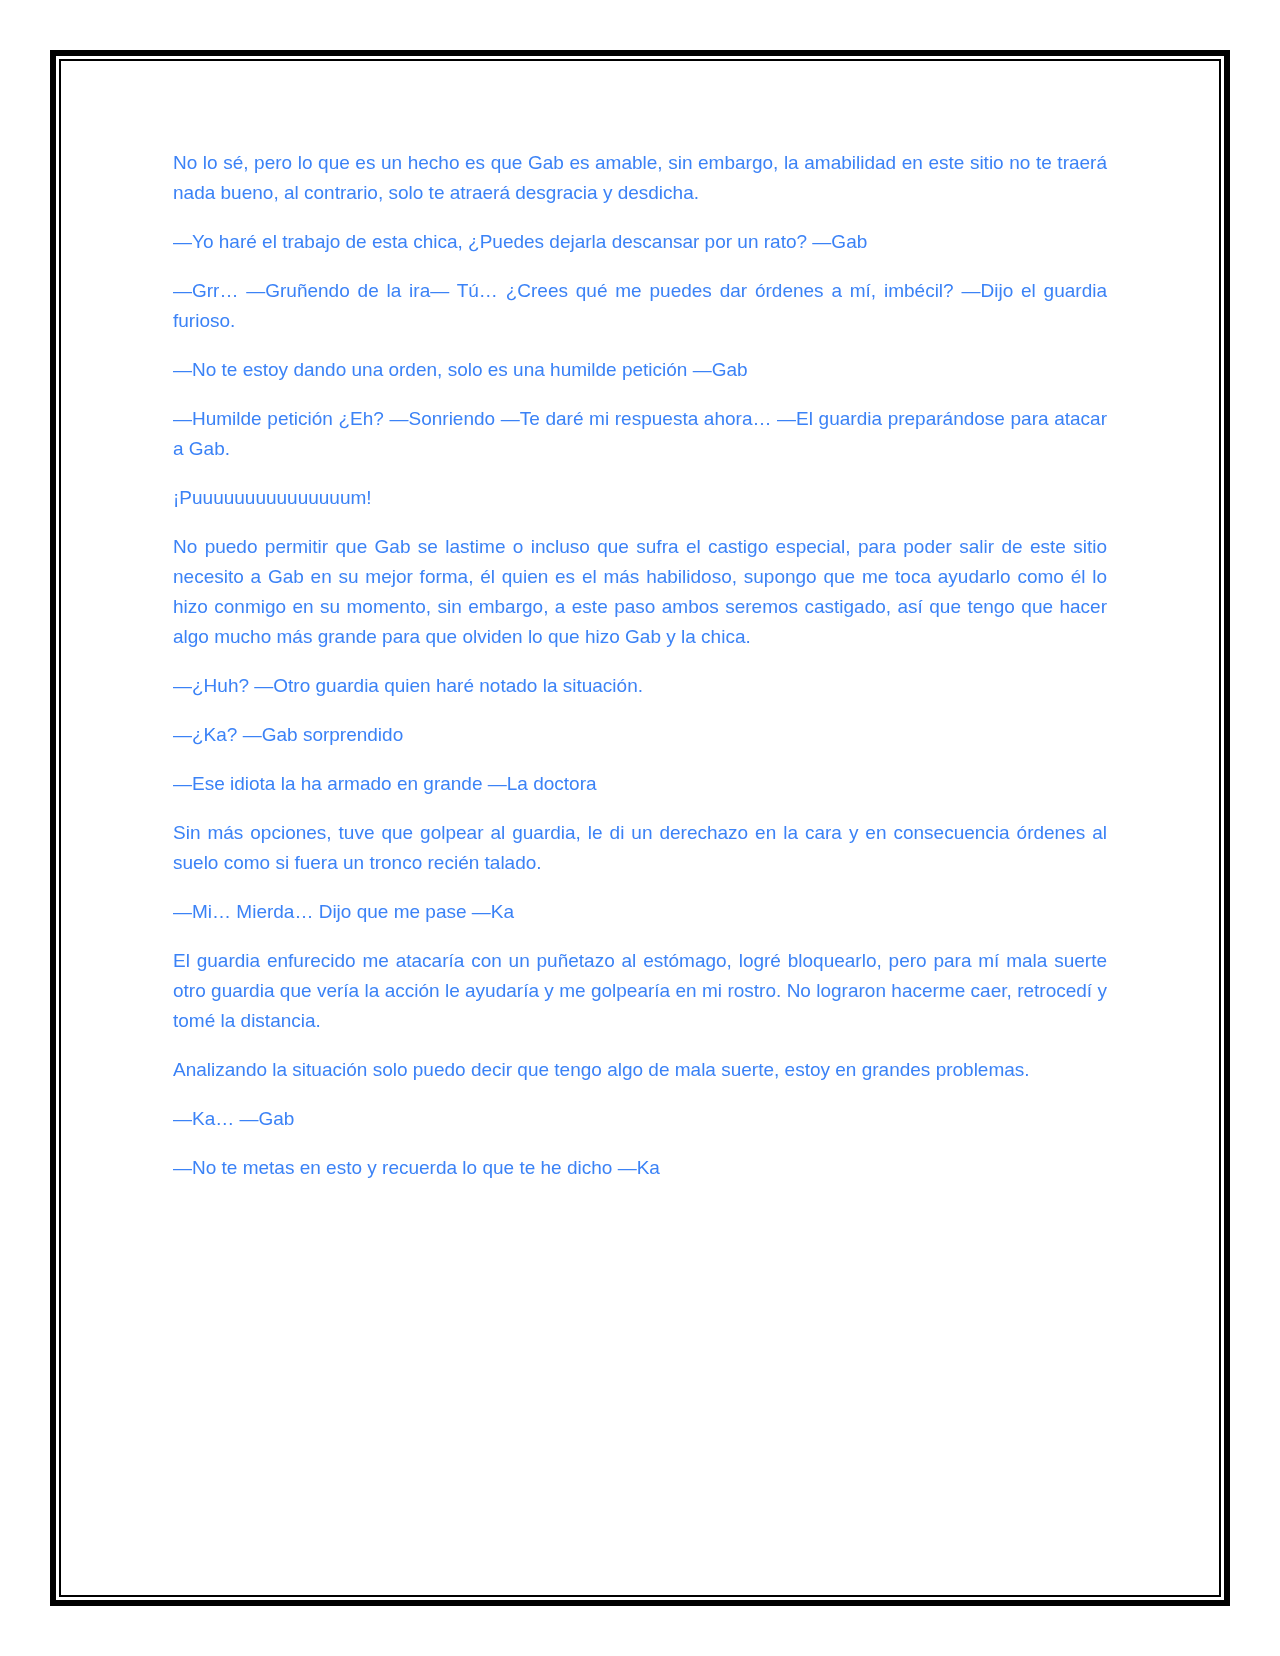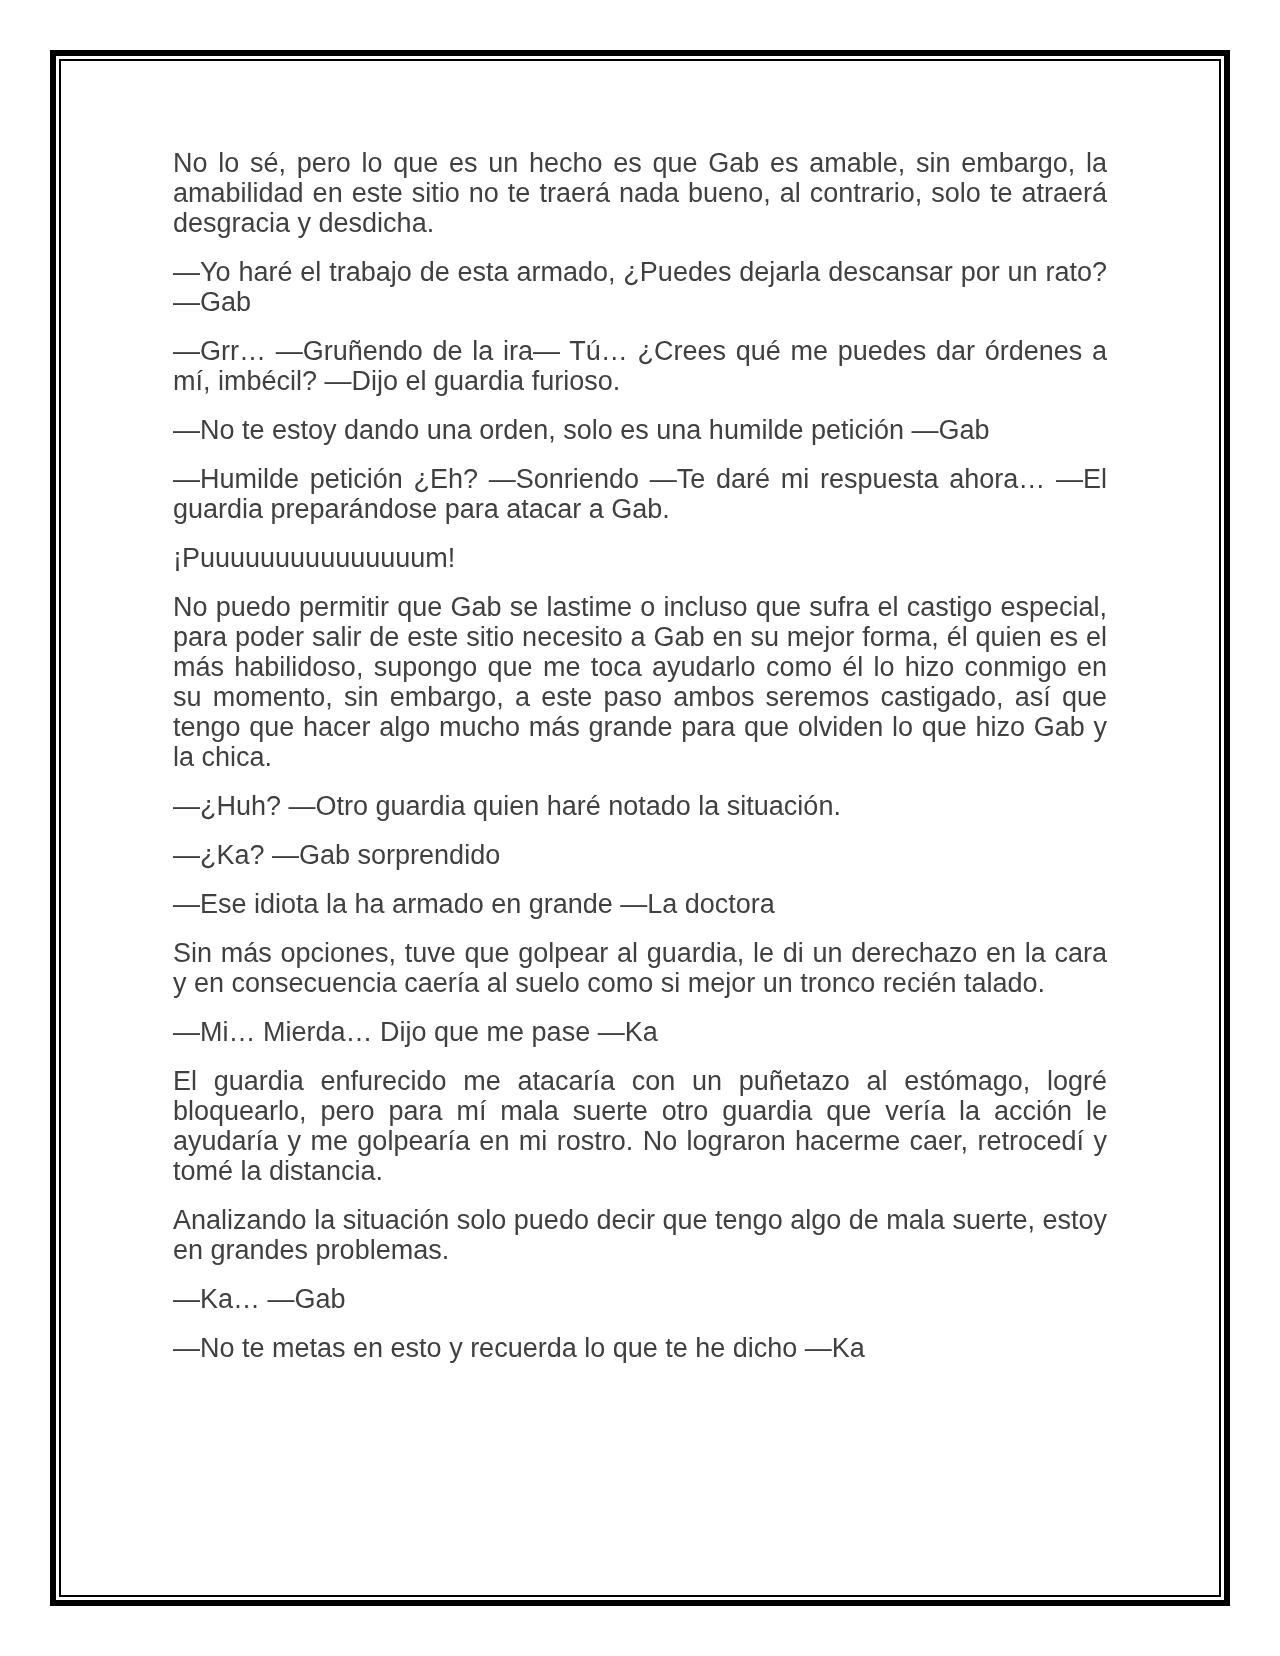--- a/index.html
+++ b/index.html
@@ -30,45 +30,45 @@
   }
   .content {
     position: absolute;
     left: 173px;
     top: 148px;
     width: 934px;
   }
   .content p {
     margin: 0 0 19px 0;
     font-family: "Liberation Sans", "DejaVu Sans", sans-serif;
-    font-size: 27px;
+    font-size: 19px;
     line-height: 30px;
-    color: #404040;
+    color: #3b82f6;
     text-align: justify;
     text-justify: inter-word;
     word-spacing: normal;
   }
 </style>
 </head>
 <body>
 
 <div class="page-frame">
   <div class="page-frame-inner"></div>
 </div>
 
 <div class="content">
   <p>No lo sé, pero lo que es un hecho es que Gab es amable, sin embargo, la amabilidad en este sitio no te traerá nada bueno, al contrario, solo te atraerá desgracia y desdicha.</p>
-  <p>—Yo haré el trabajo de esta armado, ¿Puedes dejarla descansar por un rato? —Gab</p>
+  <p>—Yo haré el trabajo de esta chica, ¿Puedes dejarla descansar por un rato? —Gab</p>
   <p>—Grr… —Gruñendo de la ira— Tú… ¿Crees qué me puedes dar órdenes a mí, imbécil? —Dijo el guardia furioso.</p>
   <p>—No te estoy dando una orden, solo es una humilde petición —Gab</p>
   <p>—Humilde petición ¿Eh? —Sonriendo —Te daré mi respuesta ahora… —El guardia preparándose para atacar a Gab.</p>
   <p>¡Puuuuuuuuuuuuuuum!</p>
   <p>No puedo permitir que Gab se lastime o incluso que sufra el castigo especial, para poder salir de este sitio necesito a Gab en su mejor forma, él quien es el más habilidoso, supongo que me toca ayudarlo como él lo hizo conmigo en su momento, sin embargo, a este paso ambos seremos castigado, así que tengo que hacer algo mucho más grande para que olviden lo que hizo Gab y la chica.</p>
   <p>—¿Huh? —Otro guardia quien haré notado la situación.</p>
   <p>—¿Ka? —Gab sorprendido</p>
   <p>—Ese idiota la ha armado en grande —La doctora</p>
-  <p>Sin más opciones, tuve que golpear al guardia, le di un derechazo en la cara y en consecuencia caería al suelo como si mejor un tronco recién talado.</p>
+  <p>Sin más opciones, tuve que golpear al guardia, le di un derechazo en la cara y en consecuencia órdenes al suelo como si fuera un tronco recién talado.</p>
   <p>—Mi… Mierda… Dijo que me pase —Ka</p>
   <p>El guardia enfurecido me atacaría con un puñetazo al estómago, logré bloquearlo, pero para mí mala suerte otro guardia que vería la acción le ayudaría y me golpearía en mi rostro. No lograron hacerme caer, retrocedí y tomé la distancia.</p>
   <p>Analizando la situación solo puedo decir que tengo algo de mala suerte, estoy en grandes problemas.</p>
   <p>—Ka… —Gab</p>
   <p>—No te metas en esto y recuerda lo que te he dicho —Ka</p>
 </div>
 
 </body></html>

